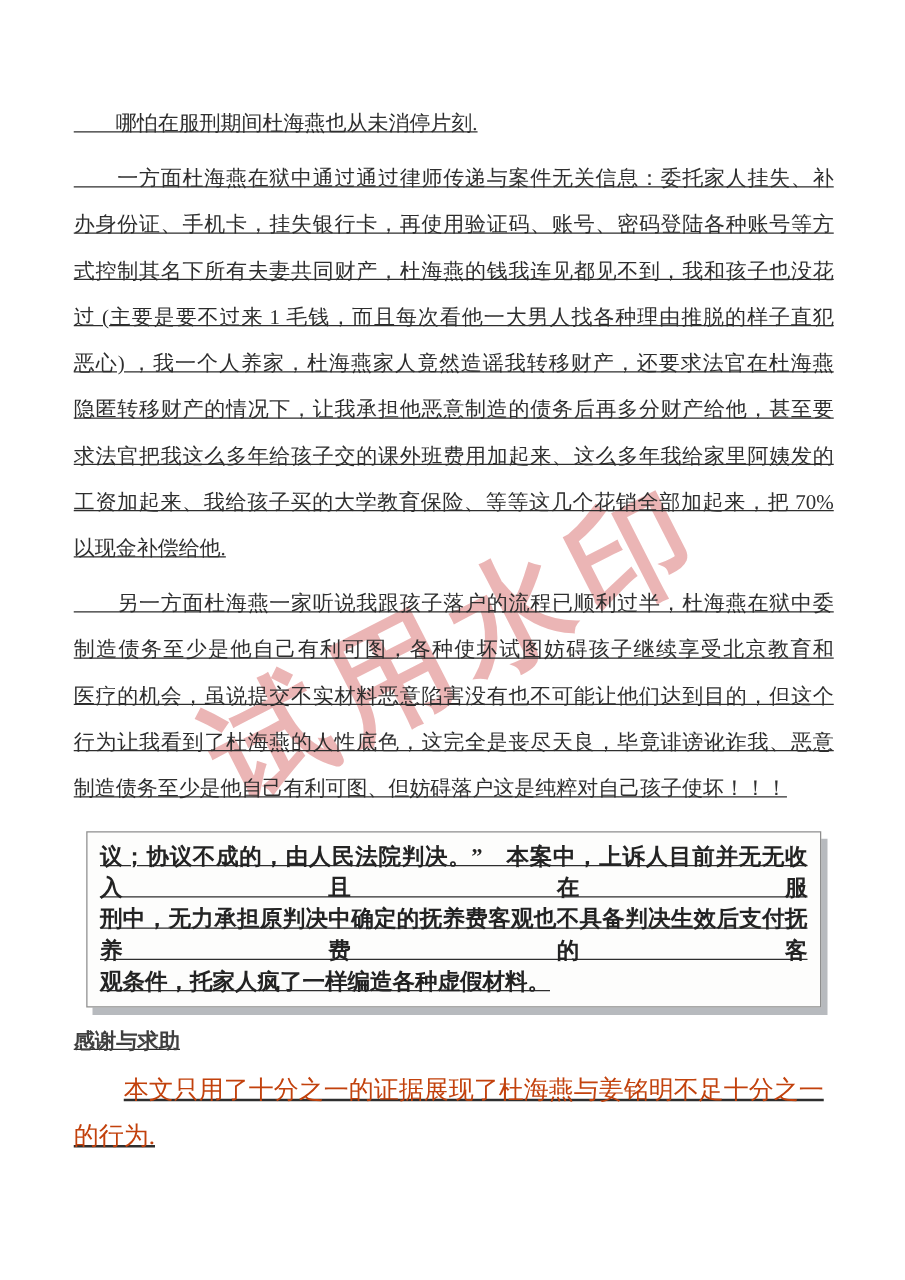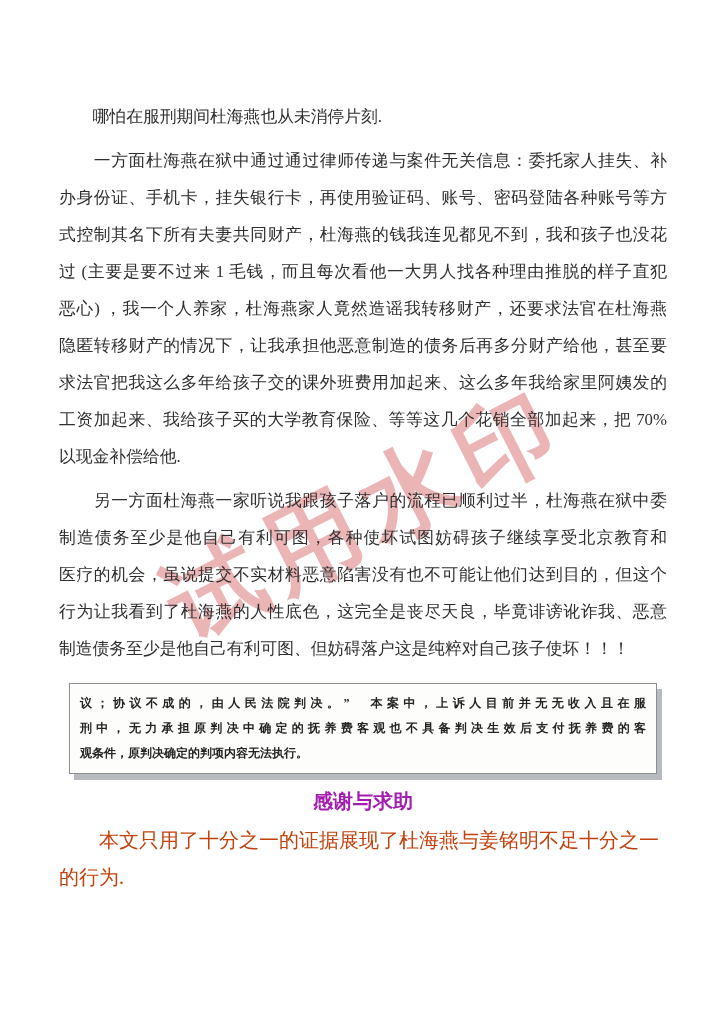--- a/index.html
+++ b/index.html
@@ -3,22 +3,22 @@
 <meta charset="utf-8">
 <style>
   html,body{margin:0;padding:0;}
   body{
     width:724px;height:1024px;position:relative;overflow:hidden;
     background:#fefefe;
     font-family:"Liberation Serif","DejaVu Serif",serif;
   }
   .page{position:absolute;inset:0;background:#fff;}
   .doc{
-    position:absolute;left:59px;top:98px;width:608px;
-    color:#2e2e2e;font-size:16.8px;z-index:2;
+    position:absolute;left:59px;top:80px;width:608px;
+    color:#2e2e2e;font-size:16.8px;z-index:2;text-decoration:underline;
   }
   .line{
     line-height:37px;
     text-align:justify;text-align-last:justify;
     min-height:37px;
   }
   .line.last{text-align-last:left;}
   .line.para-start{margin-top:7px;}
   .appeal-link{
     font-style:italic;font-weight:600;
@@ -26,26 +26,26 @@
     letter-spacing:1px;
   }
   .emoji-icon{display:inline-block;vertical-align:-5px;margin-left:7px;}
   .quote-block{
     margin:16px 0 0 10px;width:566px;
     border:1px solid #8d8d8d;
     box-shadow:5px 6px 0 #b7babe;
     background:#fdfdfc;
     padding:7px 10px;
     font-weight:700;color:#232323;
-    font-size:12px;
+    font-size:18px;
   }
   .quote-block .line{line-height:25px;min-height:25px;}
   .heading{
-    margin-top:12px;text-align:center;line-height:30px;
-    font-weight:600;color:#a21caf;font-size:20px;
+    margin-top:12px;text-align:left;line-height:30px;
+    font-weight:600;color:#404040;font-size:17px;
   }
   .closing{
     margin-top:6px;line-height:37px;text-indent:2em;
     color:#c2410c;font-size:20px;
   }
   .watermark{
     position:absolute;left:150px;top:455px;width:430px;height:120px;
     transform:rotate(-27deg);
     font-size:96px;line-height:120px;font-weight:700;
     letter-spacing:12px;white-space:nowrap;
@@ -74,20 +74,20 @@
         <div class="line para-start"><span>　　另一方面杜海燕一家听说我跟孩子落户的流程已顺利过半，杜海燕在狱中委</span></div>
         <div class="line"><span>制造债务至少是他自己有利可图，各种使坏试图妨碍孩子继续享受北京教育和</span></div>
         <div class="line"><span>医疗的机会，虽说提交不实材料恶意陷害没有也不可能让他们达到目的，但这个</span></div>
         <div class="line"><span>行为让我看到了杜海燕的人性底色，这完全是丧尽天良，毕竟诽谤讹诈我、恶意</span></div>
         <div class="line last"><span>制造债务至少是他自己有利可图、但妨碍落户这是纯粹对自己孩子使坏！！！</span></div>
       </div>
 
     <div class="quote-block" id="quote-host">
         <div class="line">议；协议不成的，由人民法院判决。”　本案中，上诉人目前并无无收入且在服</div>
         <div class="line">刑中，无力承担原判决中确定的抚养费客观也不具备判决生效后支付抚养费的客</div>
-        <div class="line last">观条件，原判决确定的判项内容无法执行。</div>
+        <div class="line last">观条件，托家人疯了一样编造各种虚假材料。</div>
       </div>
 
     <div class="heading">感谢与求助</div>
 
     <div class="closing">本文只用了十分之一的证据展现了杜海燕与姜铭明不足十分之一的行为.</div>
   </div>
 </div>
 
 </body></html>

